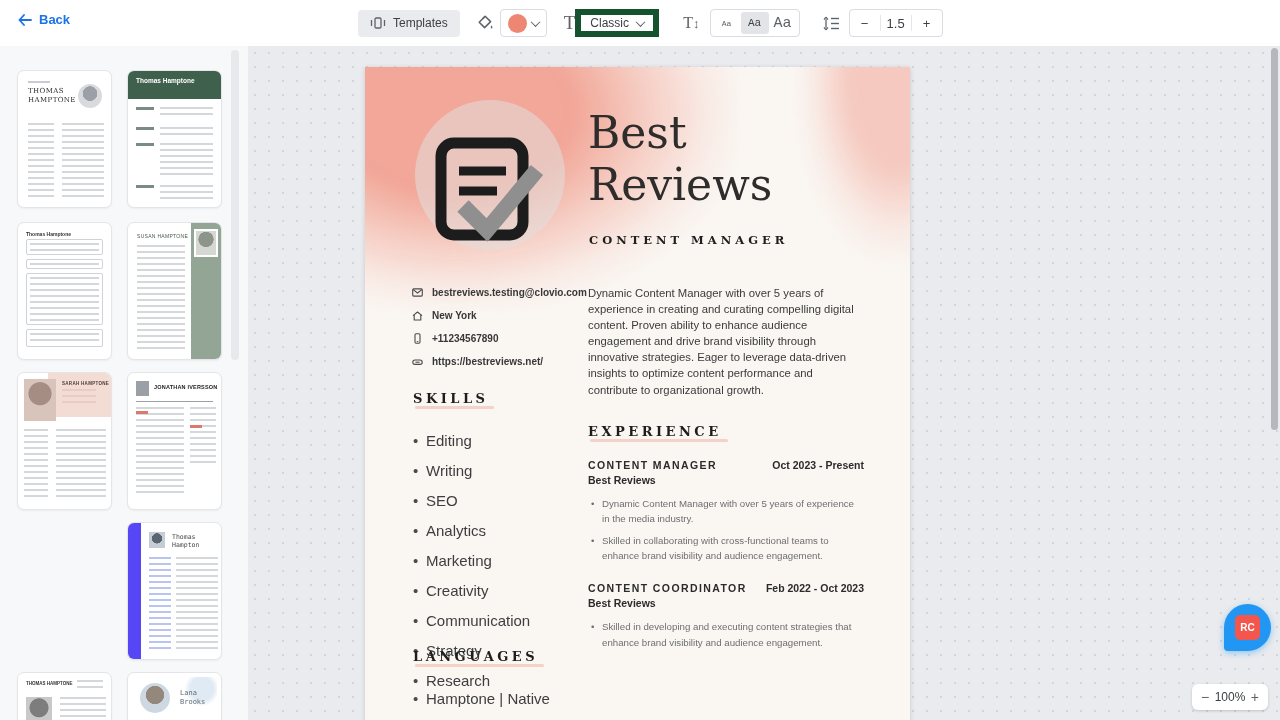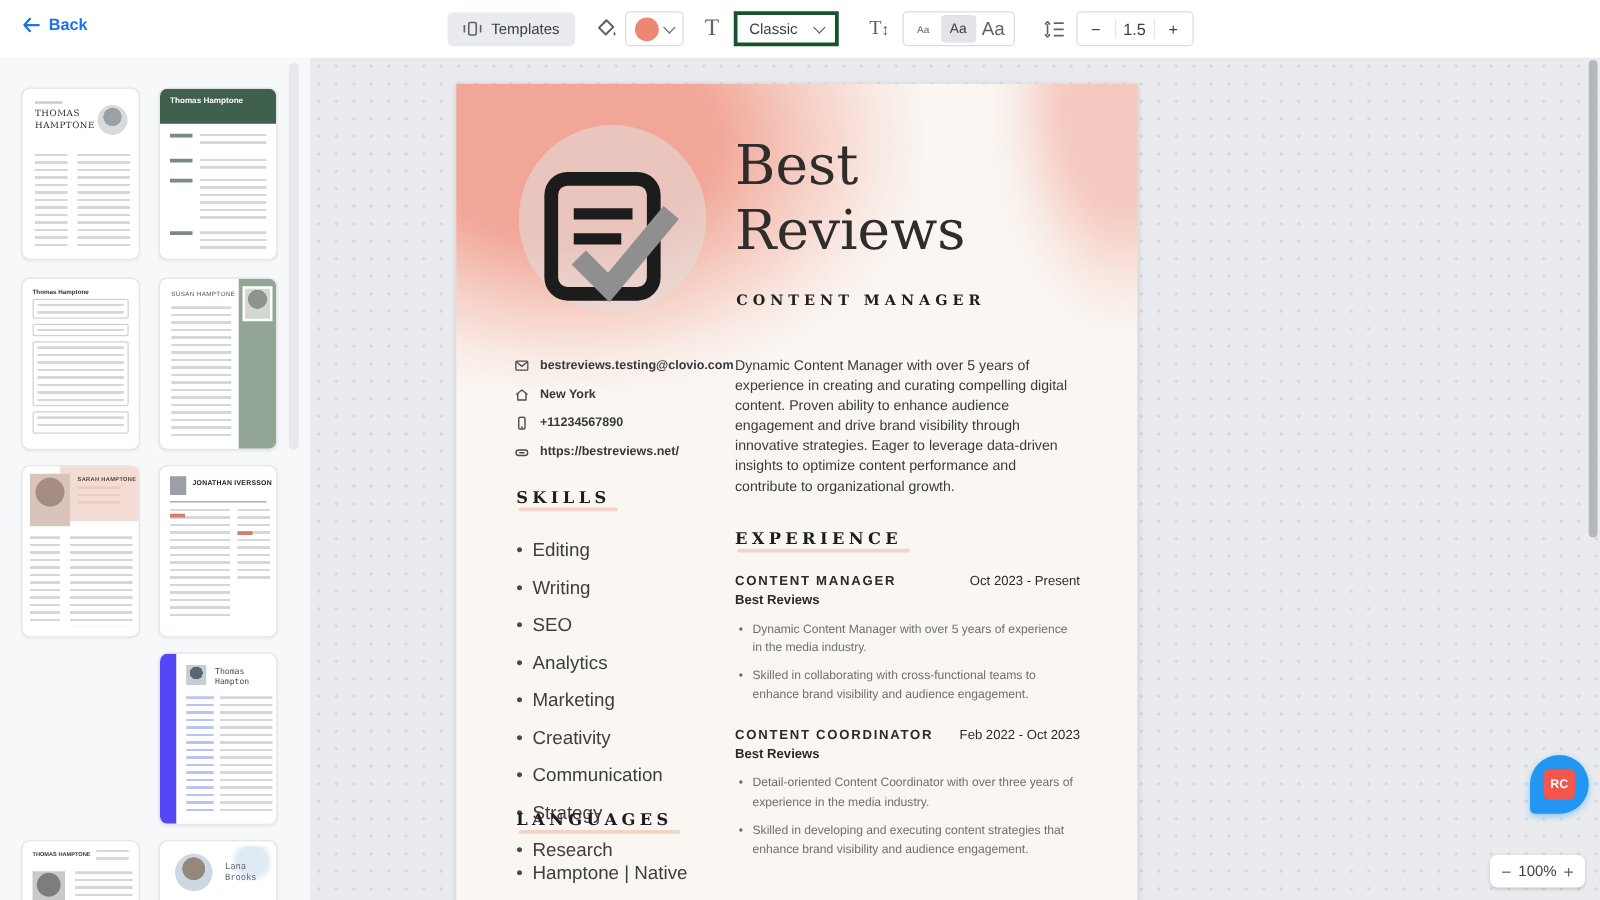--- a/index.html
+++ b/index.html
@@ -8,25 +8,25 @@
   
   .topbar { position:absolute; left:0; top:0; width:1280px; height:46px; background:#fff; z-index:30; }
   .back { position:absolute; left:18px; top:12px; display:flex; align-items:center; gap:7px; color:#1a73e8; font-size:13px; font-weight:bold; cursor:pointer; }
   .toolbar { position:absolute; left:358px; top:9px; display:flex; align-items:center; height:28px; }
   .tb-btn { display:flex; align-items:center; gap:7px; background:#e9ebee; border-radius:4px; height:27px; padding:0 12px; font-size:12px; color:#3c4043; }
   .tool-ic { color:#5f6368; display:flex; align-items:center; }
   .swatch-select { display:flex; align-items:center; gap:5px; border:1px solid #dadce0; border-radius:4px; height:28px; padding:0 7px; margin-left:6px; background:#fff; }
   .swatch { width:19px; height:19px; border-radius:50%; background:var(--accent,#ed8672); }
   .chev { width:7px; height:7px; border-right:1.6px solid #5f6368; border-bottom:1.6px solid #5f6368; transform:rotate(45deg) translate(-1px,-1px); }
   .t-glyph { font-family:"Liberation Serif",serif; font-size:19px; color:#5f6368; margin-left:17px; }
-  .font-select { display:flex; align-items:center; justify-content:space-between; border:3px solid #14532d; border-radius:0; height:28px; width:84px; padding:0 9px; font-size:12px; color:#3c4043; margin-left:12px; background:#fff; }
+  .font-select { display:flex; align-items:center; justify-content:space-between; border:6px solid #14532d; border-radius:0; height:28px; width:84px; padding:0 9px; font-size:12px; color:#3c4043; background:#fff; }
   .tsize-ic { margin-left:24px; color:#5f6368; font-size:13px; display:flex; align-items:center; }
   .tsize-ic .tt { font-family:"Liberation Serif",serif; font-size:16px; }
   .size-group { display:flex; align-items:center; border:1px solid #dadce0; border-radius:4px; height:28px; margin-left:10px; background:#fff; padding:2px; }
-  .size-cell { width:28px; height:22px; display:flex; align-items:center; justify-content:center; color:#5f6368; border-radius:3px; }
+  .size-cell { width:28px; height:22px; display:flex; align-items:center; justify-content:center; color:#5f6368; border-radius:3px;font-family:Liberation Mono, monospace; }
   .size-cell.s1 { font-size:8px; }
   .size-cell.s2 { font-size:11px; background:#e2e4e8; color:#3c4043; }
   .size-cell.s3 { font-size:15px; }
   .lh-ic { margin-left:22px; display:flex; align-items:center; }
   .stepper { display:flex; align-items:center; border:1px solid #dadce0; border-radius:4px; height:28px; margin-left:9px; background:#fff; }
   .stepper .cell { width:30px; text-align:center; font-size:13px; color:#3c4043; }
   .stepper .sep { width:1px; height:16px; background:#e4e6e8; }
 
   
   .sidebar { position:absolute; left:0; top:46px; width:248px; bottom:0; background:#f7f8f9; z-index:10; }
@@ -122,21 +122,21 @@
   .skills-sec { position:absolute; left:48px; top:322px; }
   .lang-sec { position:absolute; left:48px; top:580px; }
   ul.dotlist { list-style:none; margin-top:25px; }
   ul.dotlist li { position:relative; padding-left:13px; font-size:15px; color:#3e3e40; margin-bottom:13px; }
   ul.dotlist li::before { content:"•"; position:absolute; left:0; top:0; color:#4a4a4a; }
   .right-col { position:absolute; left:223px; top:218px; width:276px; }
   .summary { font-size:11.3px; line-height:16.1px; color:#3a3b3d; }
   .exp-h { margin-top:26px; }
   .job-head { display:flex; justify-content:space-between; align-items:baseline; margin-top:19px; }
   .job-title { font-size:10.5px; font-weight:bold; letter-spacing:1.4px; color:#2b2b2b; }
-  .job-dates { font-size:10.5px; font-weight:normal; color:#2b2b2b; }
+  .job-dates { font-size:10.5px; font-weight:bold; color:#2b2b2b; }
   .job-co { font-size:10.5px; font-weight:bold; color:#2b2b2b; margin-top:3px; }
   ul.job-bullets { list-style:none; margin-top:10px; }
   ul.job-bullets li { position:relative; padding-left:14px; font-size:9.7px; line-height:15.2px; color:#6e6f71; margin-bottom:7px; }
   ul.job-bullets li::before { content:"•"; position:absolute; left:3px; top:0; color:#6e6f71; }
 
   
   .chat { position:absolute; left:1224px; top:604px; width:47px; height:47px; background:var(--chat,#2196f3); border-radius:24px 24px 24px 4px; display:flex; align-items:center; justify-content:center; box-shadow:0 2px 6px rgba(33,150,243,.45); z-index:40; }
   .chat .badge { width:25px; height:25px; background:var(--badge,#f2564d); border-radius:5px; color:#fff; font-size:10px; font-weight:bold; display:flex; align-items:center; justify-content:center; }
   .zoom-pill { position:absolute; left:1192px; top:684px; width:76px; height:26px; background:#fff; border-radius:6px; box-shadow:0 1px 3px rgba(0,0,0,.18); display:flex; align-items:center; justify-content:space-between; padding:0 9px; z-index:40; }
   .zoom-pill .zbtn { font-size:14px; color:#5f6368; }
@@ -408,21 +408,20 @@
       </div>
 
       <div style="margin-top:5px">
         <div class="job-head">
           <span class="job-title">CONTENT COORDINATOR</span>
           <span class="job-dates">Feb 2022 - Oct 2023</span>
         </div>
         <div class="job-co">Best Reviews</div>
         <ul class="job-bullets">
 
-        <li>Detail-oriented Content Coordinator with over three years of experience in the media industry.</li>
             <li>Skilled in developing and executing content strategies that enhance brand visibility and audience engagement.</li>
           </ul>
       </div>
     </div>
   </section>
 
   <div class="canvas-scroll"></div>
 </main>
 
 <div class="chat">

